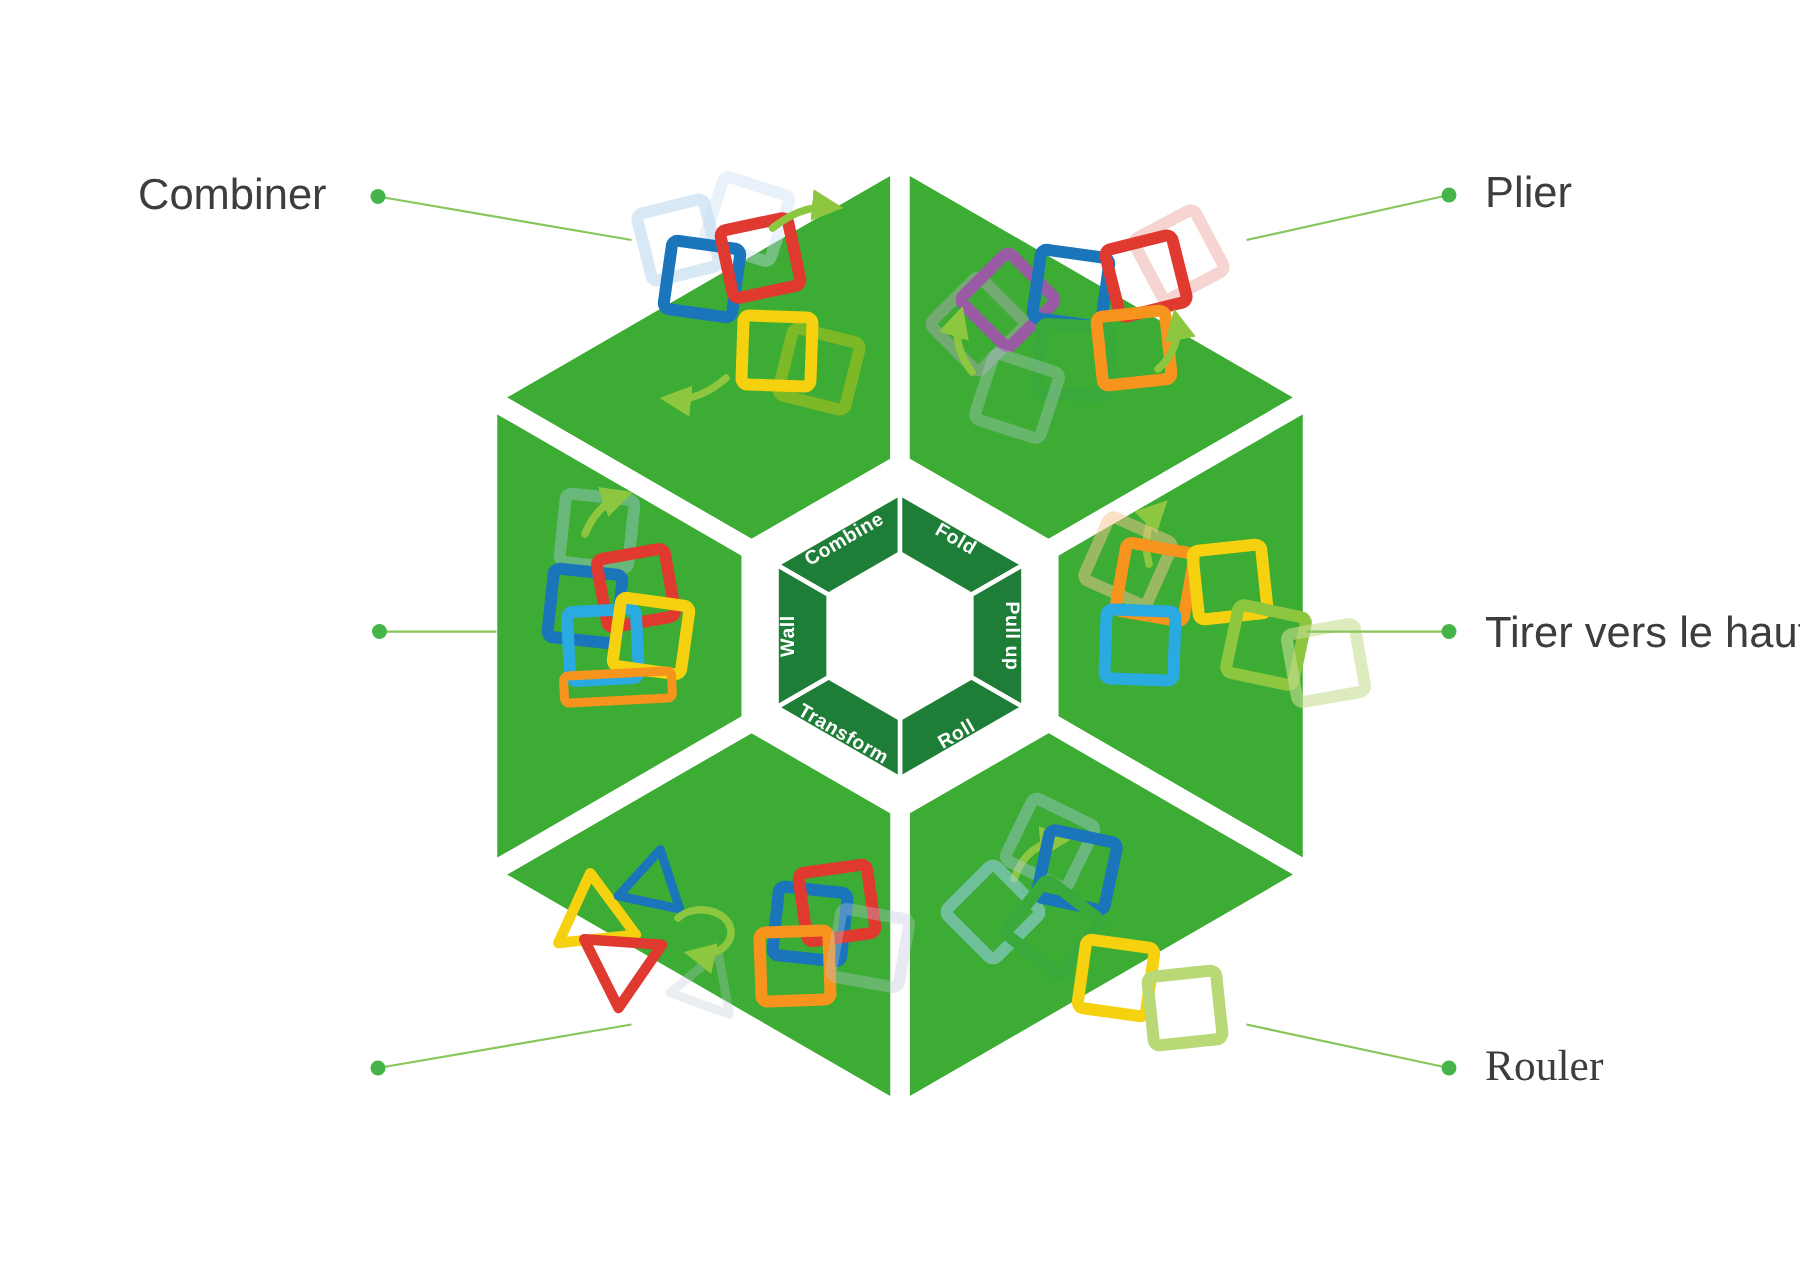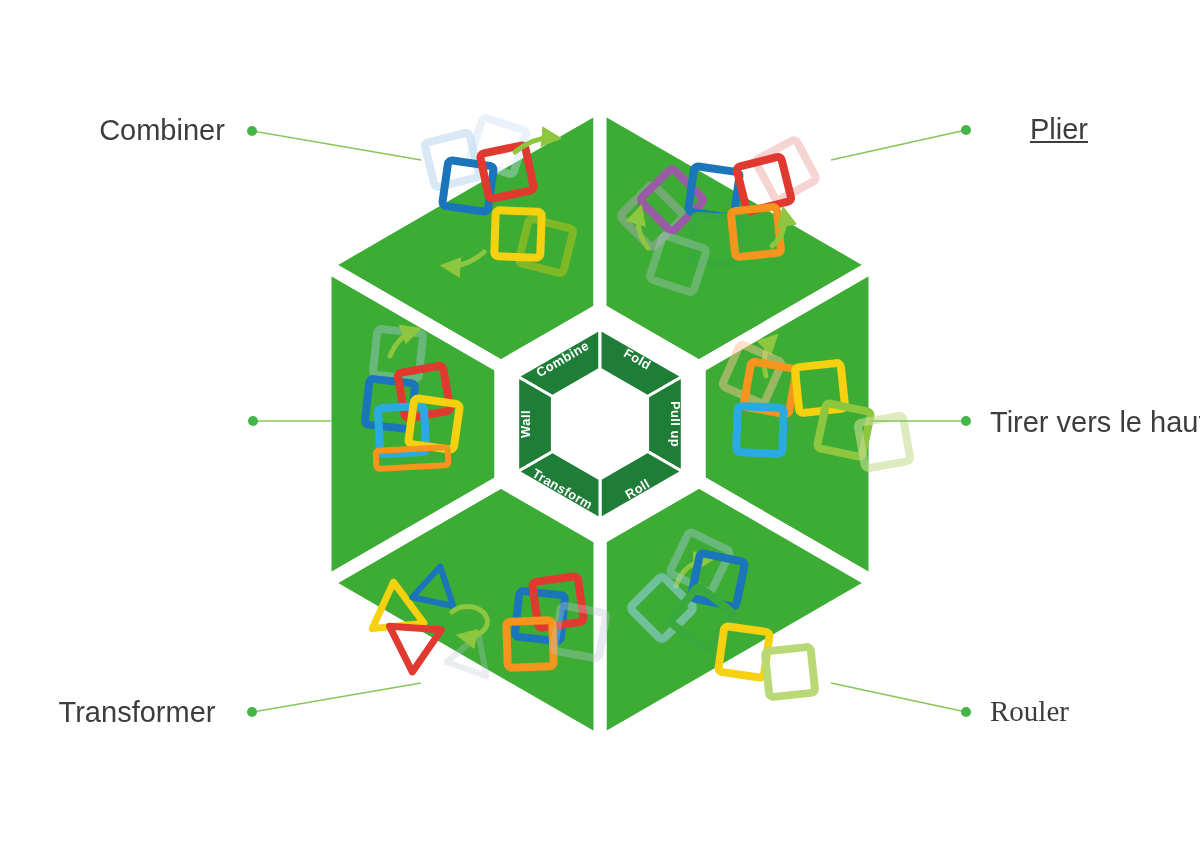--- a/index.html
+++ b/index.html
@@ -12,21 +12,21 @@
     font-family: "Liberation Sans", sans-serif;
   }
   #diagram-svg { position: absolute; left: 0; top: 0; }
   .outer-label {
     position: absolute;
     font-size: 29px;
     color: #3d3d3d;
     white-space: nowrap;
     line-height: 34px;
   }
-  .align-right { text-align: center; }
+  .align-right { text-align: left; }
   .tile { fill: none; stroke-width: 8; }
   .arrow { fill: none; stroke: #8dc63f; stroke-width: 5; stroke-linecap: round; }
   .ring-word {
     fill: #ffffff;
     font-family: "Liberation Sans", sans-serif;
     font-size: 13px;
     font-weight: bold;
     letter-spacing: 0.4px;
     text-anchor: middle;
     dominant-baseline: central;
@@ -153,22 +153,21 @@
       <circle cx="966" cy="130" r="5" fill="#45b549"></circle>
       <circle cx="253" cy="421" r="5" fill="#45b549"></circle>
       <circle cx="966" cy="421" r="5" fill="#45b549"></circle>
       <circle cx="252" cy="712" r="5" fill="#45b549"></circle>
       <circle cx="966" cy="712" r="5" fill="#45b549"></circle>
     </g>
   </svg>
 
   <div class="outer-label align-right" style="left:92px; top:113px; width:140px;">Combiner</div>
 
-  <div class="outer-label" style="left:1030px; top:112px;text-decoration:underline;">Plier</div>
+  <div class="outer-label" style="left:990px; top:112px;">Plier</div>
 
 
   <div class="outer-label" style="left:990px; top:405px;">Tirer vers le haut</div>
 
-  <div class="outer-label align-right" style="left:42px; top:695px; width:190px;">Transformer</div>
 
   <div class="outer-label" style="left:990px; top:694px;font-family:Liberation Serif, serif;">Rouler</div>
 
 </div>
 
 </body></html>

